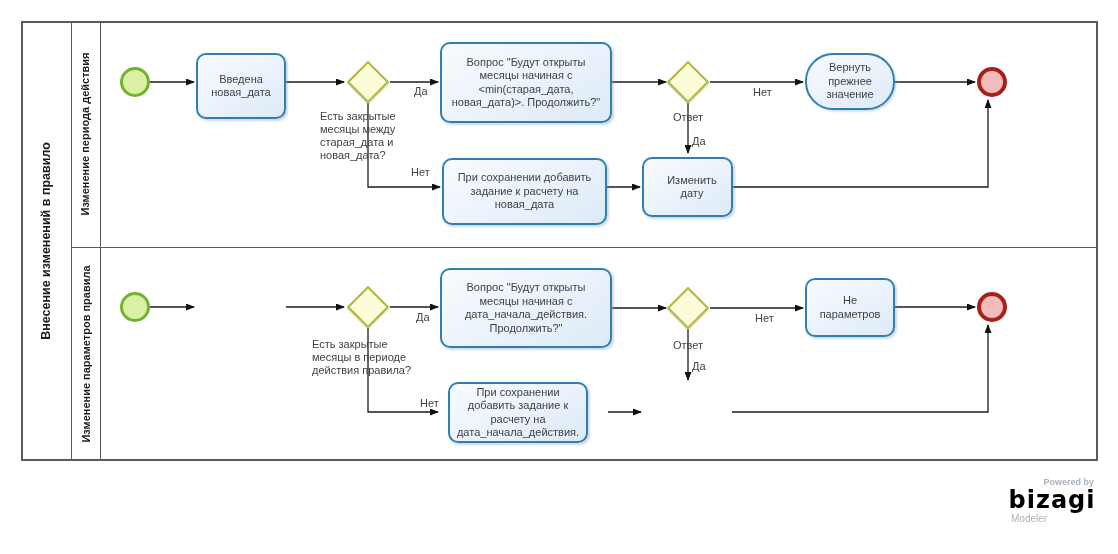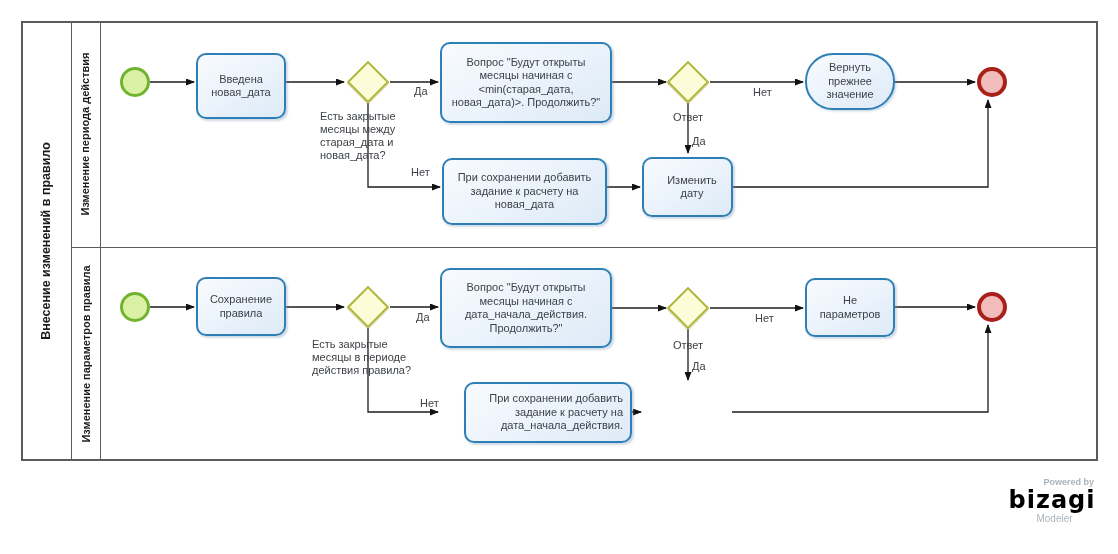--- a/index.html
+++ b/index.html
@@ -44,21 +44,21 @@
   svg.edges { position:absolute; left:0; top:0; width:1118px; height:554px; pointer-events:none; }
   svg.edges polyline { fill:none; stroke:#1c1c1c; stroke-width:1.3; }
 
   
   .brand-box { position:absolute; left:1006px; top:477px; width:92px; }
   .powered-by { display:block; text-align:right; padding-right:4px; font-size:9px;
                 font-weight:bold; color:#aab3bb; }
   .brand-name { display:block; text-align:center; font-size:24px; font-weight:bold;
                 color:#000000; letter-spacing:1px; line-height:26px;
                 font-family:"DejaVu Sans", sans-serif; }
-  .brand-product { display:block; text-align:center; padding-left:5px; font-size:10px;
+  .brand-product { display:block; text-align:left; padding-left:5px; font-size:10px;
                    color:#aab3bb; }
 </style>
 </head>
 <body>
 
 <div class="canvas">
 
   <div class="pool-border"></div>
   <div class="vline vline-1"></div>
   <div class="vline vline-2"></div>
@@ -124,38 +124,37 @@
   <div class="task" style="left:805px; top:53px; width:90px; height:57px;border-radius:28px;">Вернуть прежнее значение</div>
 
   <div class="task" style="left:442px; top:158px; width:165px; height:67px;">При сохранении добавить задание к расчету на новая_дата</div>
 
   <div class="task" style="left:642px; top:157px; width:91px; height:60px;padding-left:16px;">Изменить дату</div>
 
   <div class="event-end" style="left:977px; top:67px;"></div>
 
   <div class="event-start" style="left:120px; top:292px;"></div>
 
-  <div class="task" style="left:196px; top:277px; width:90px; height:59px;">Сохранение правила</div>
 
   <div class="gateway" style="left:353px; top:292px;"></div>
   <div class="gw-label" style="left:312px; top:338px; width:112px;">Есть закрытые месяцы в периоде действия правила?</div>
 
   <div class="flow-label" style="left:416px; top:311px;">Да</div>
   <div class="flow-label" style="left:420px; top:397px;">Нет</div>
 
   <div class="task" style="left:440px; top:268px; width:172px; height:80px;">Вопрос "Будут открыты месяцы начиная с дата_начала_действия. Продолжить?"</div>
 
   <div class="gateway" style="left:673px; top:293px;"></div>
   <div class="flow-label" style="left:666px; top:339px; width:44px; text-align:center;">Ответ</div>
   <div class="flow-label" style="left:692px; top:360px;">Да</div>
   <div class="flow-label" style="left:755px; top:312px;">Нет</div>
 
   <div class="task" style="left:805px; top:278px; width:90px; height:59px;">Не параметров</div>
 
-  <div class="task" style="left:464px; top:382px; width:168px; height:61px;text-align:right;">При сохранении добавить задание к расчету на дата_начала_действия.</div>
+  <div class="task" style="left:448px; top:382px; width:140px; height:61px;">При сохранении добавить задание к расчету на дата_начала_действия.</div>
 
 
   <div class="event-end" style="left:977px; top:292px;"></div>
 
   <div class="brand-box">
     <span class="powered-by">Powered by</span>
     <span class="brand-name">bizagi</span>
     <span class="brand-product">Modeler</span>
   </div>
 

